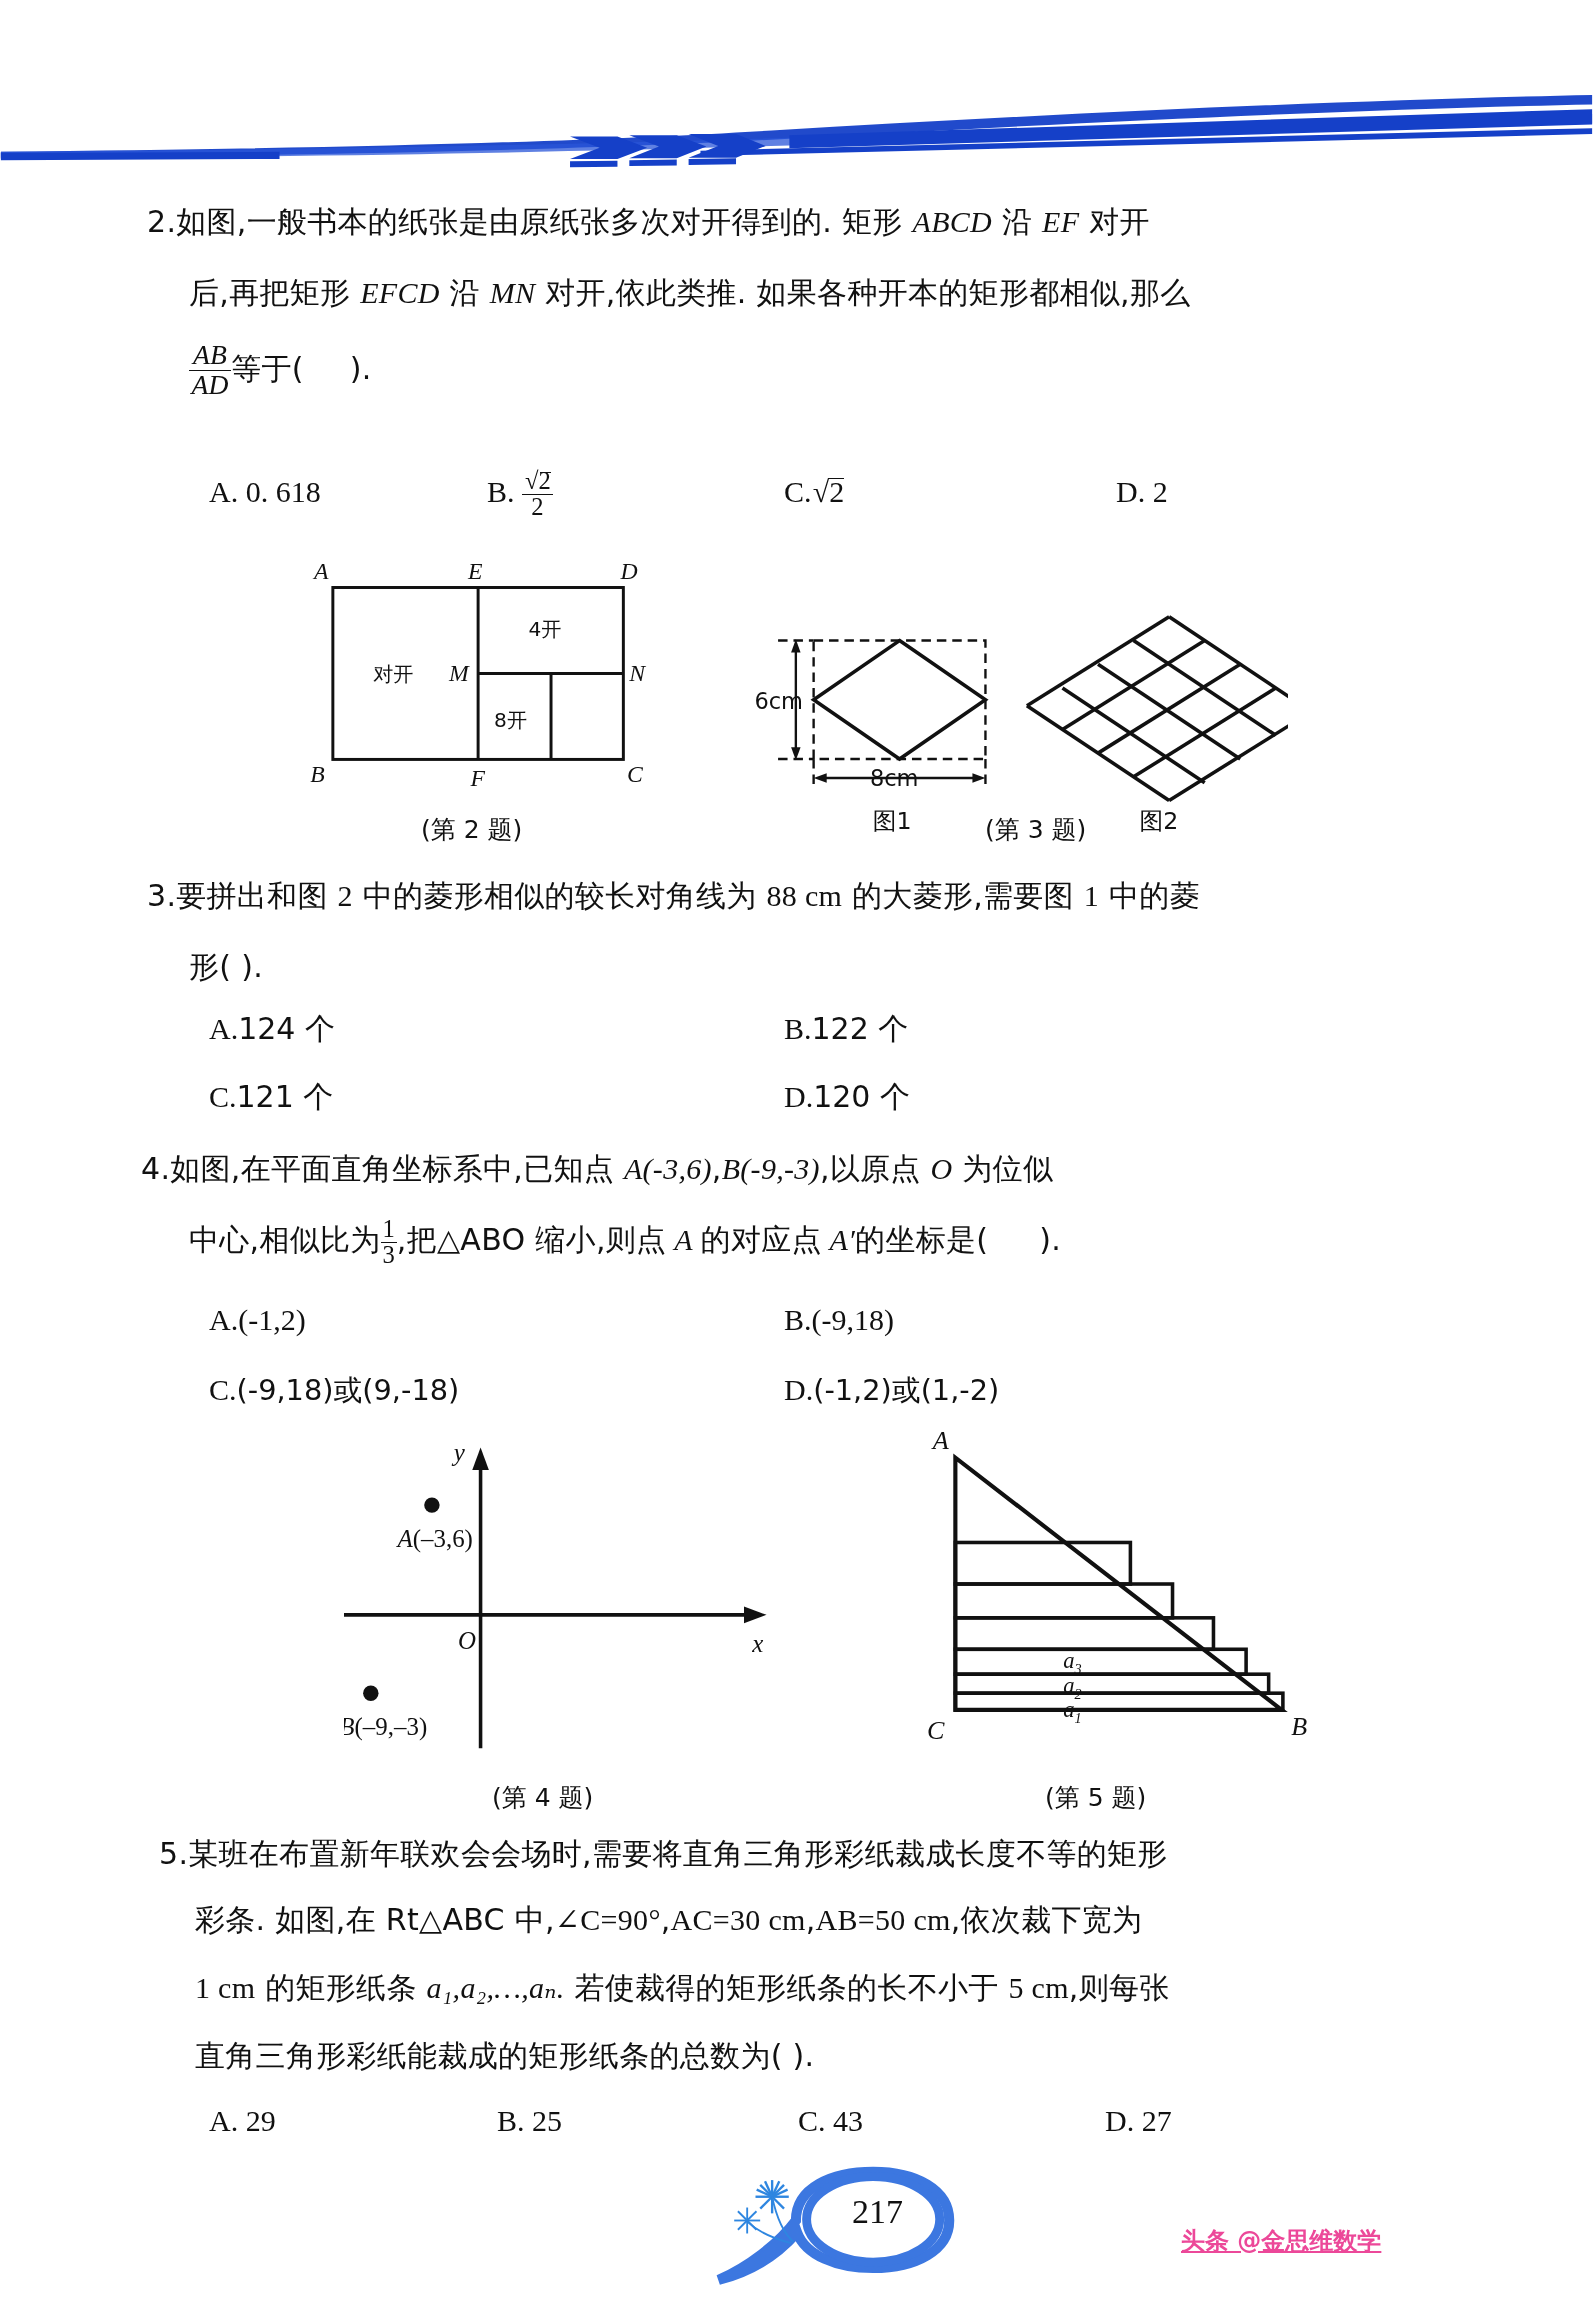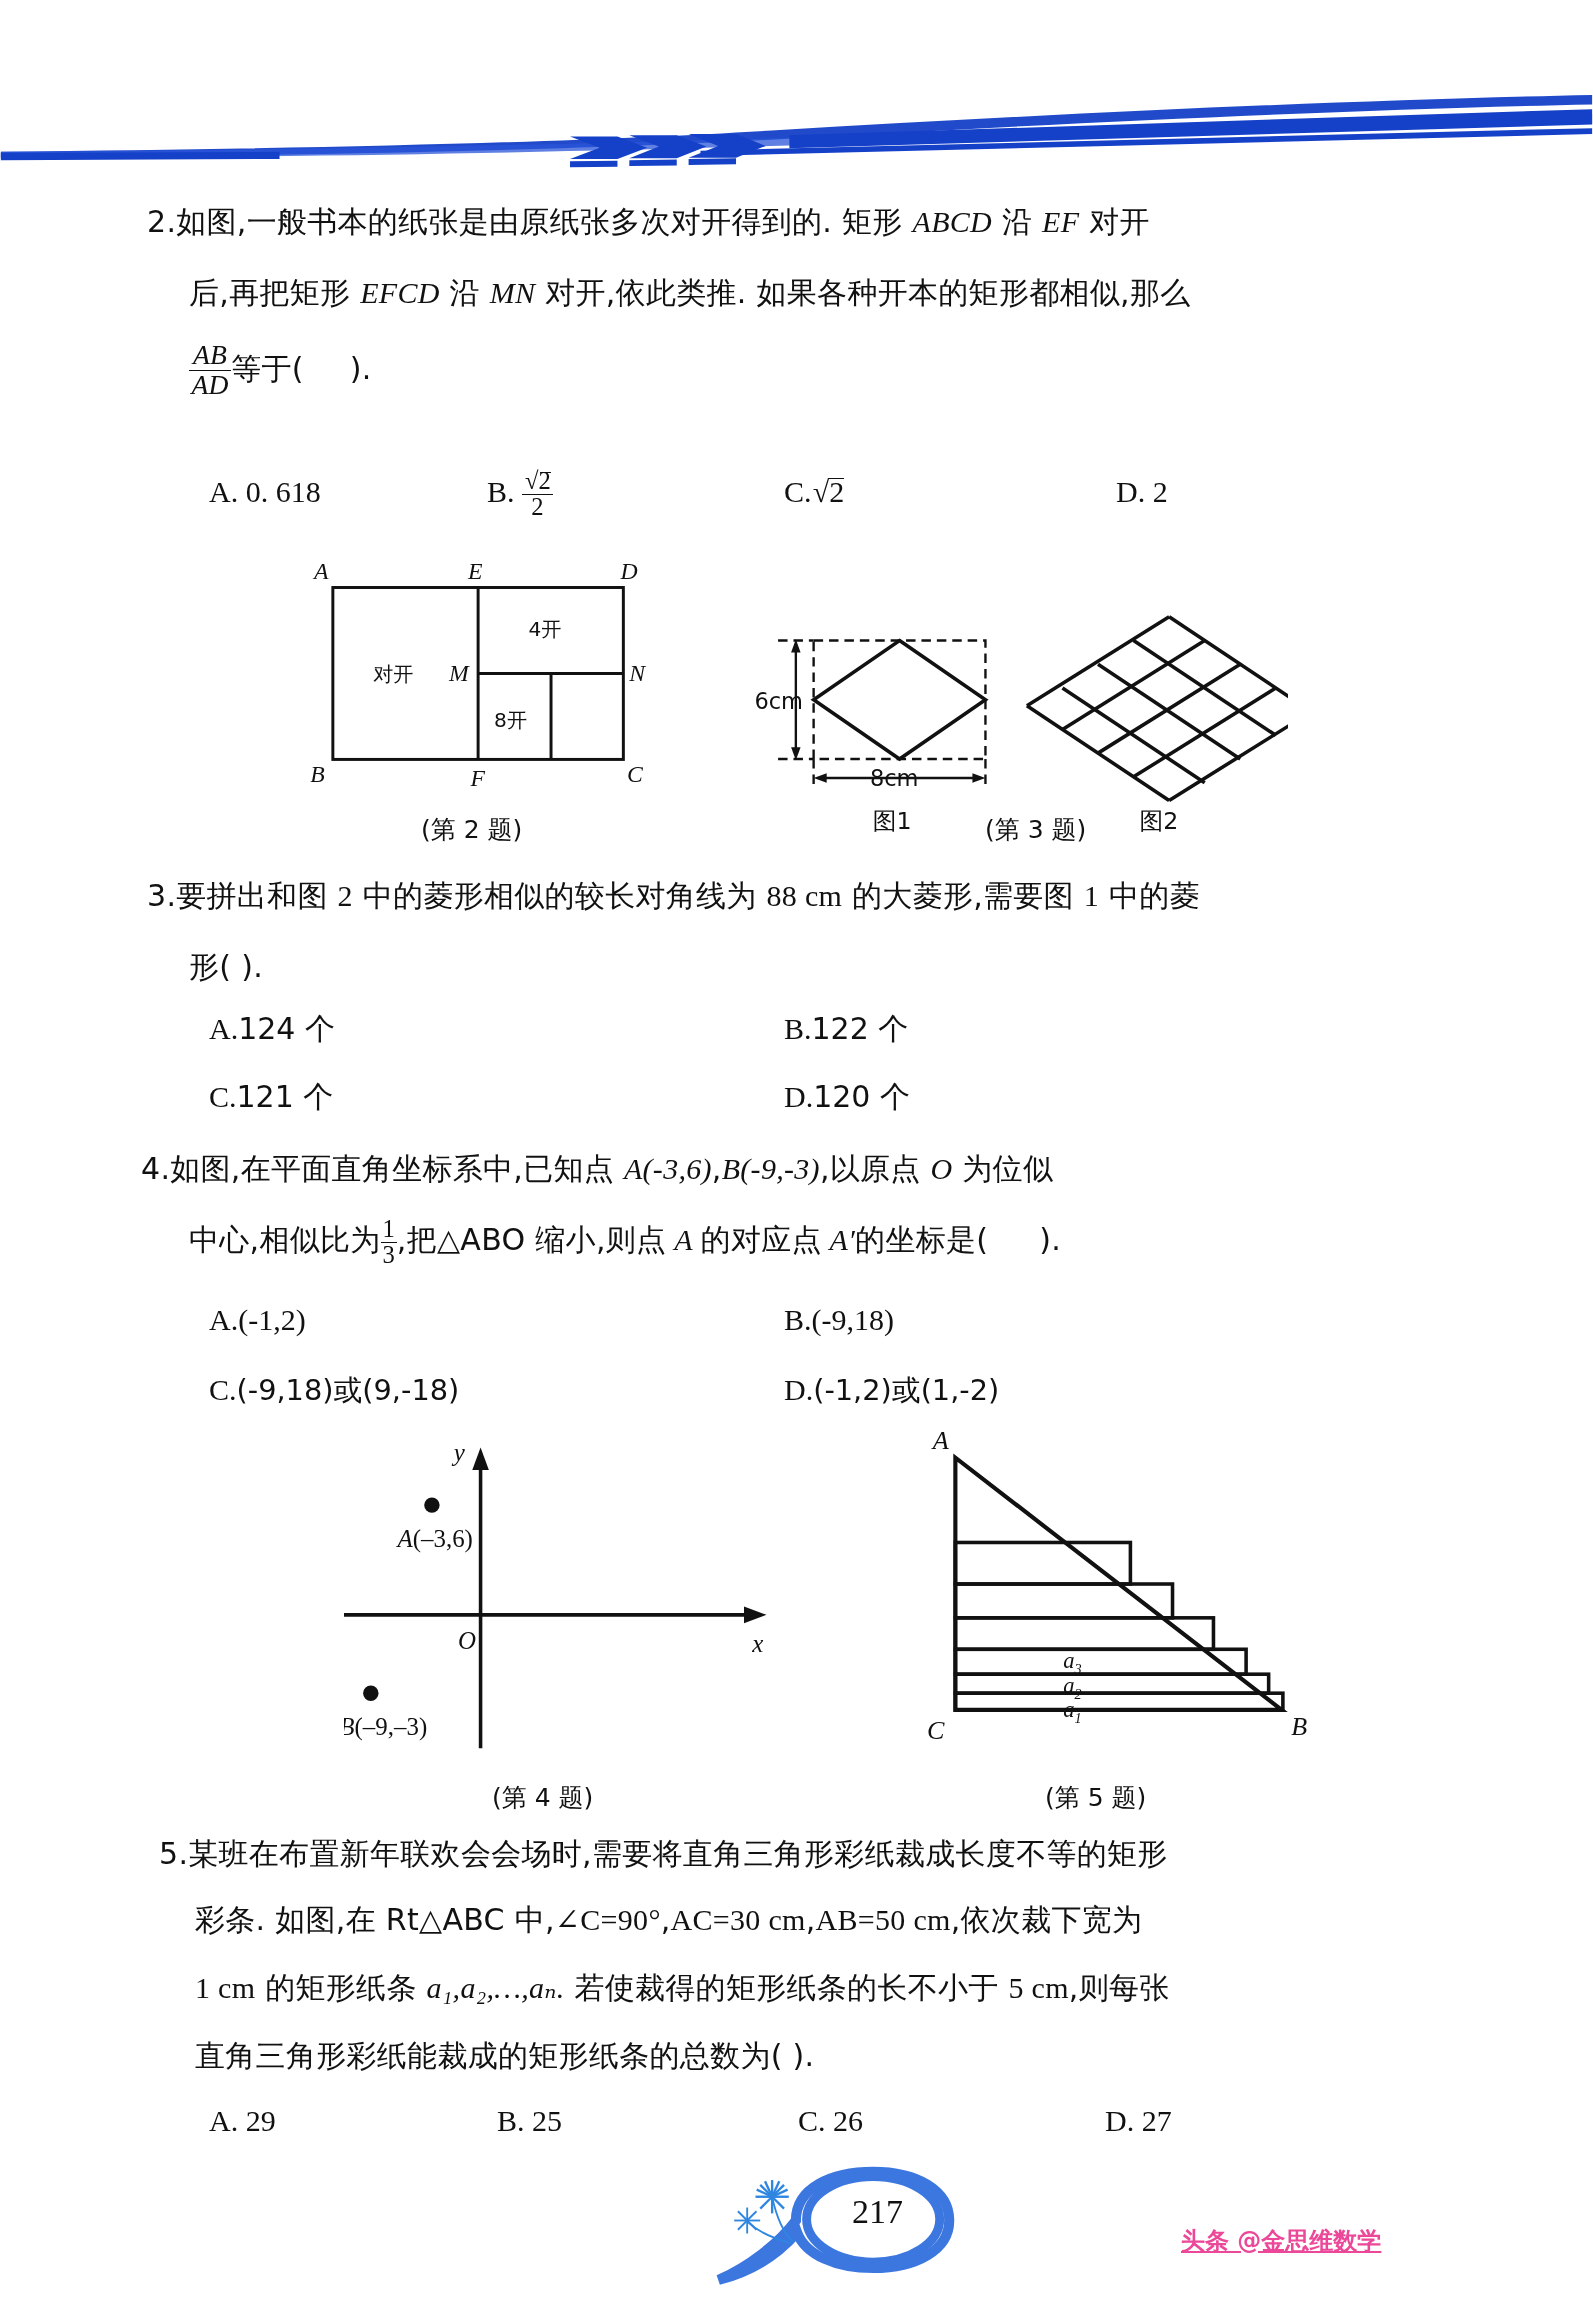--- a/index.html
+++ b/index.html
@@ -264,21 +264,21 @@
     <div class="tline han" style="left:159px; top:1834px;">5.某班在布置新年联欢会会场时,需要将直角三角形彩纸裁成长度不等的矩形</div>
 
     <div class="tline han" style="left:195px; top:1900px;"><span>彩条. 如图,在 Rt△ABC 中,</span><span class="mr">∠C=90°</span><span>,</span><span class="mr">AC=30 cm</span><span>,</span><span class="mr">AB=50 cm</span><span>,依次裁下宽为</span></div>
 
     <div class="tline han" style="left:195px; top:1968px;"><span class="mr">1 cm</span><span> </span><span>的矩形纸条</span><span> </span><span class="mi">a₁,a₂,…,aₙ.</span><span> </span><span>若使裁得的矩形纸条的长不小于</span><span> </span><span class="mr">5 cm</span><span>,则每张</span></div>
 
     <div class="tline han" style="left:195px; top:2036px;">直角三角形彩纸能裁成的矩形纸条的总数为(     ).</div>
 
     <div class="opt mr" style="left:209px; top:2104px;"><span>A.</span><span> </span><span>29</span></div>
     <div class="opt mr" style="left:497px; top:2104px;"><span>B.</span><span> </span><span>25</span></div>
-    <div class="opt mr" style="left:798px; top:2104px;"><span>C.</span><span> </span><span>26</span></div>
+    <div class="opt mr" style="left:798px; top:2104px;"><span>C.</span><span> </span><span>43</span></div>
     <div class="opt mr" style="left:1105px; top:2104px;"><span>D.</span><span> </span><span>27</span></div>
   </div>
 
   <svg class="footer" viewBox="0 0 520 220">
 
     <path d="M 190,110 C 190,55 250,28 320,28 C 392,28 448,58 448,110 C 448,160 392,190 320,190
              C 258,190 206,168 192,130 C 150,178 100,200 60,210 C 110,188 160,150 190,110 Z" fill="none" stroke="#3C77E0" stroke-width="17" stroke-linecap="round"></path>
     <ellipse cx="320" cy="108" rx="112" ry="72" fill="#ffffff"></ellipse>
     <ellipse cx="320" cy="108" rx="112" ry="72" fill="none" stroke="#3C77E0" stroke-width="15"></ellipse>
 

